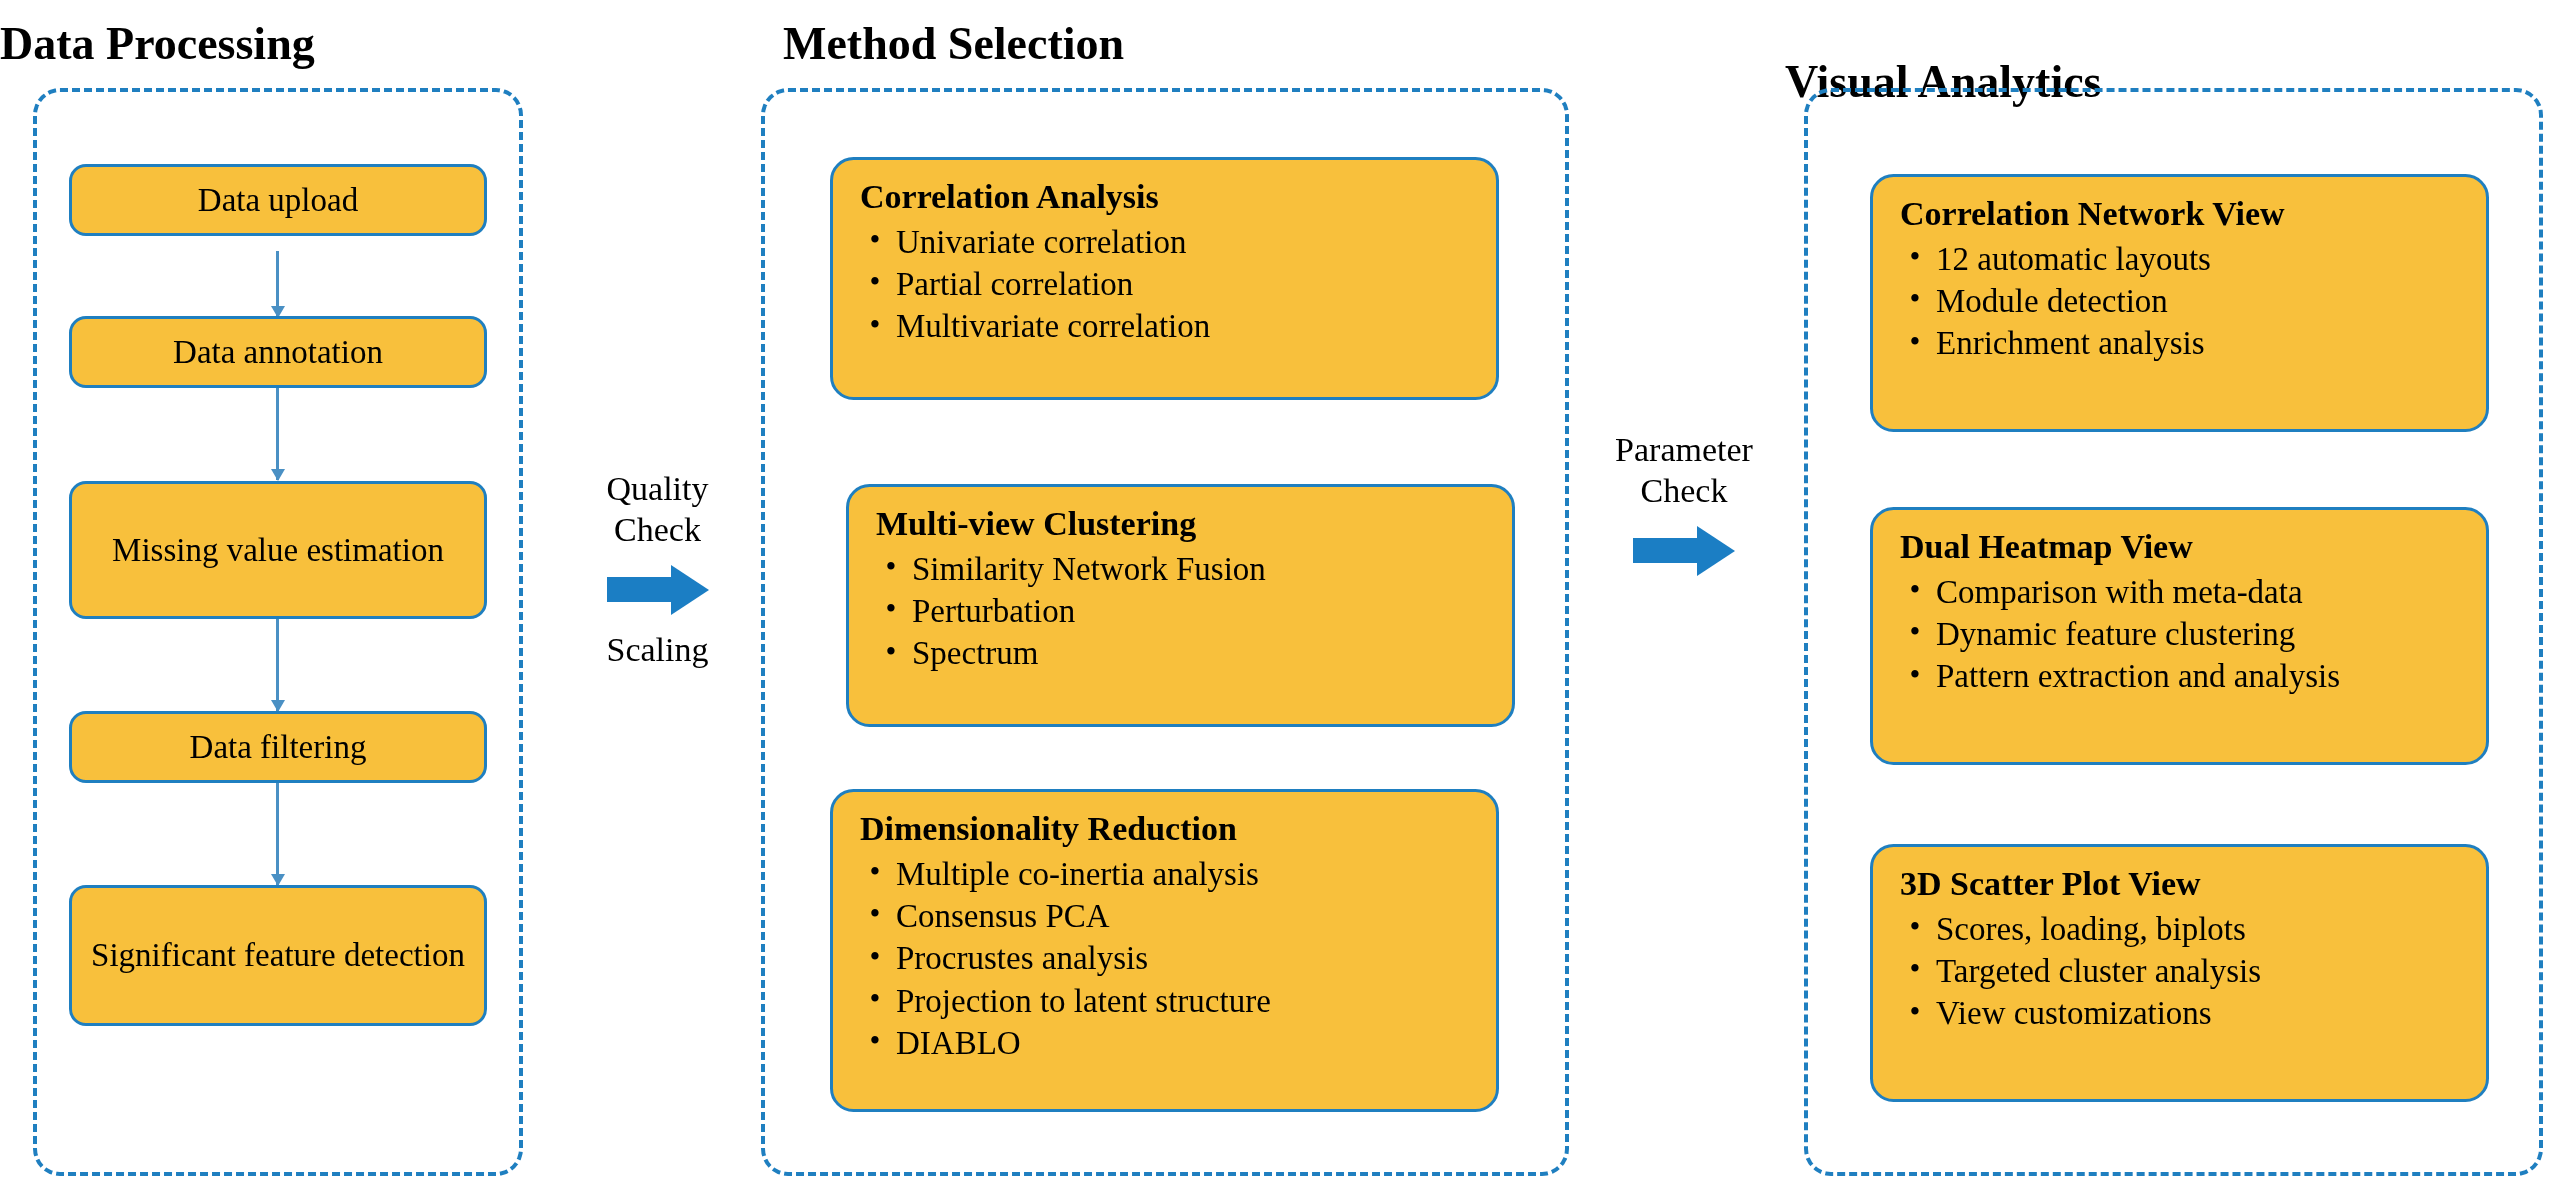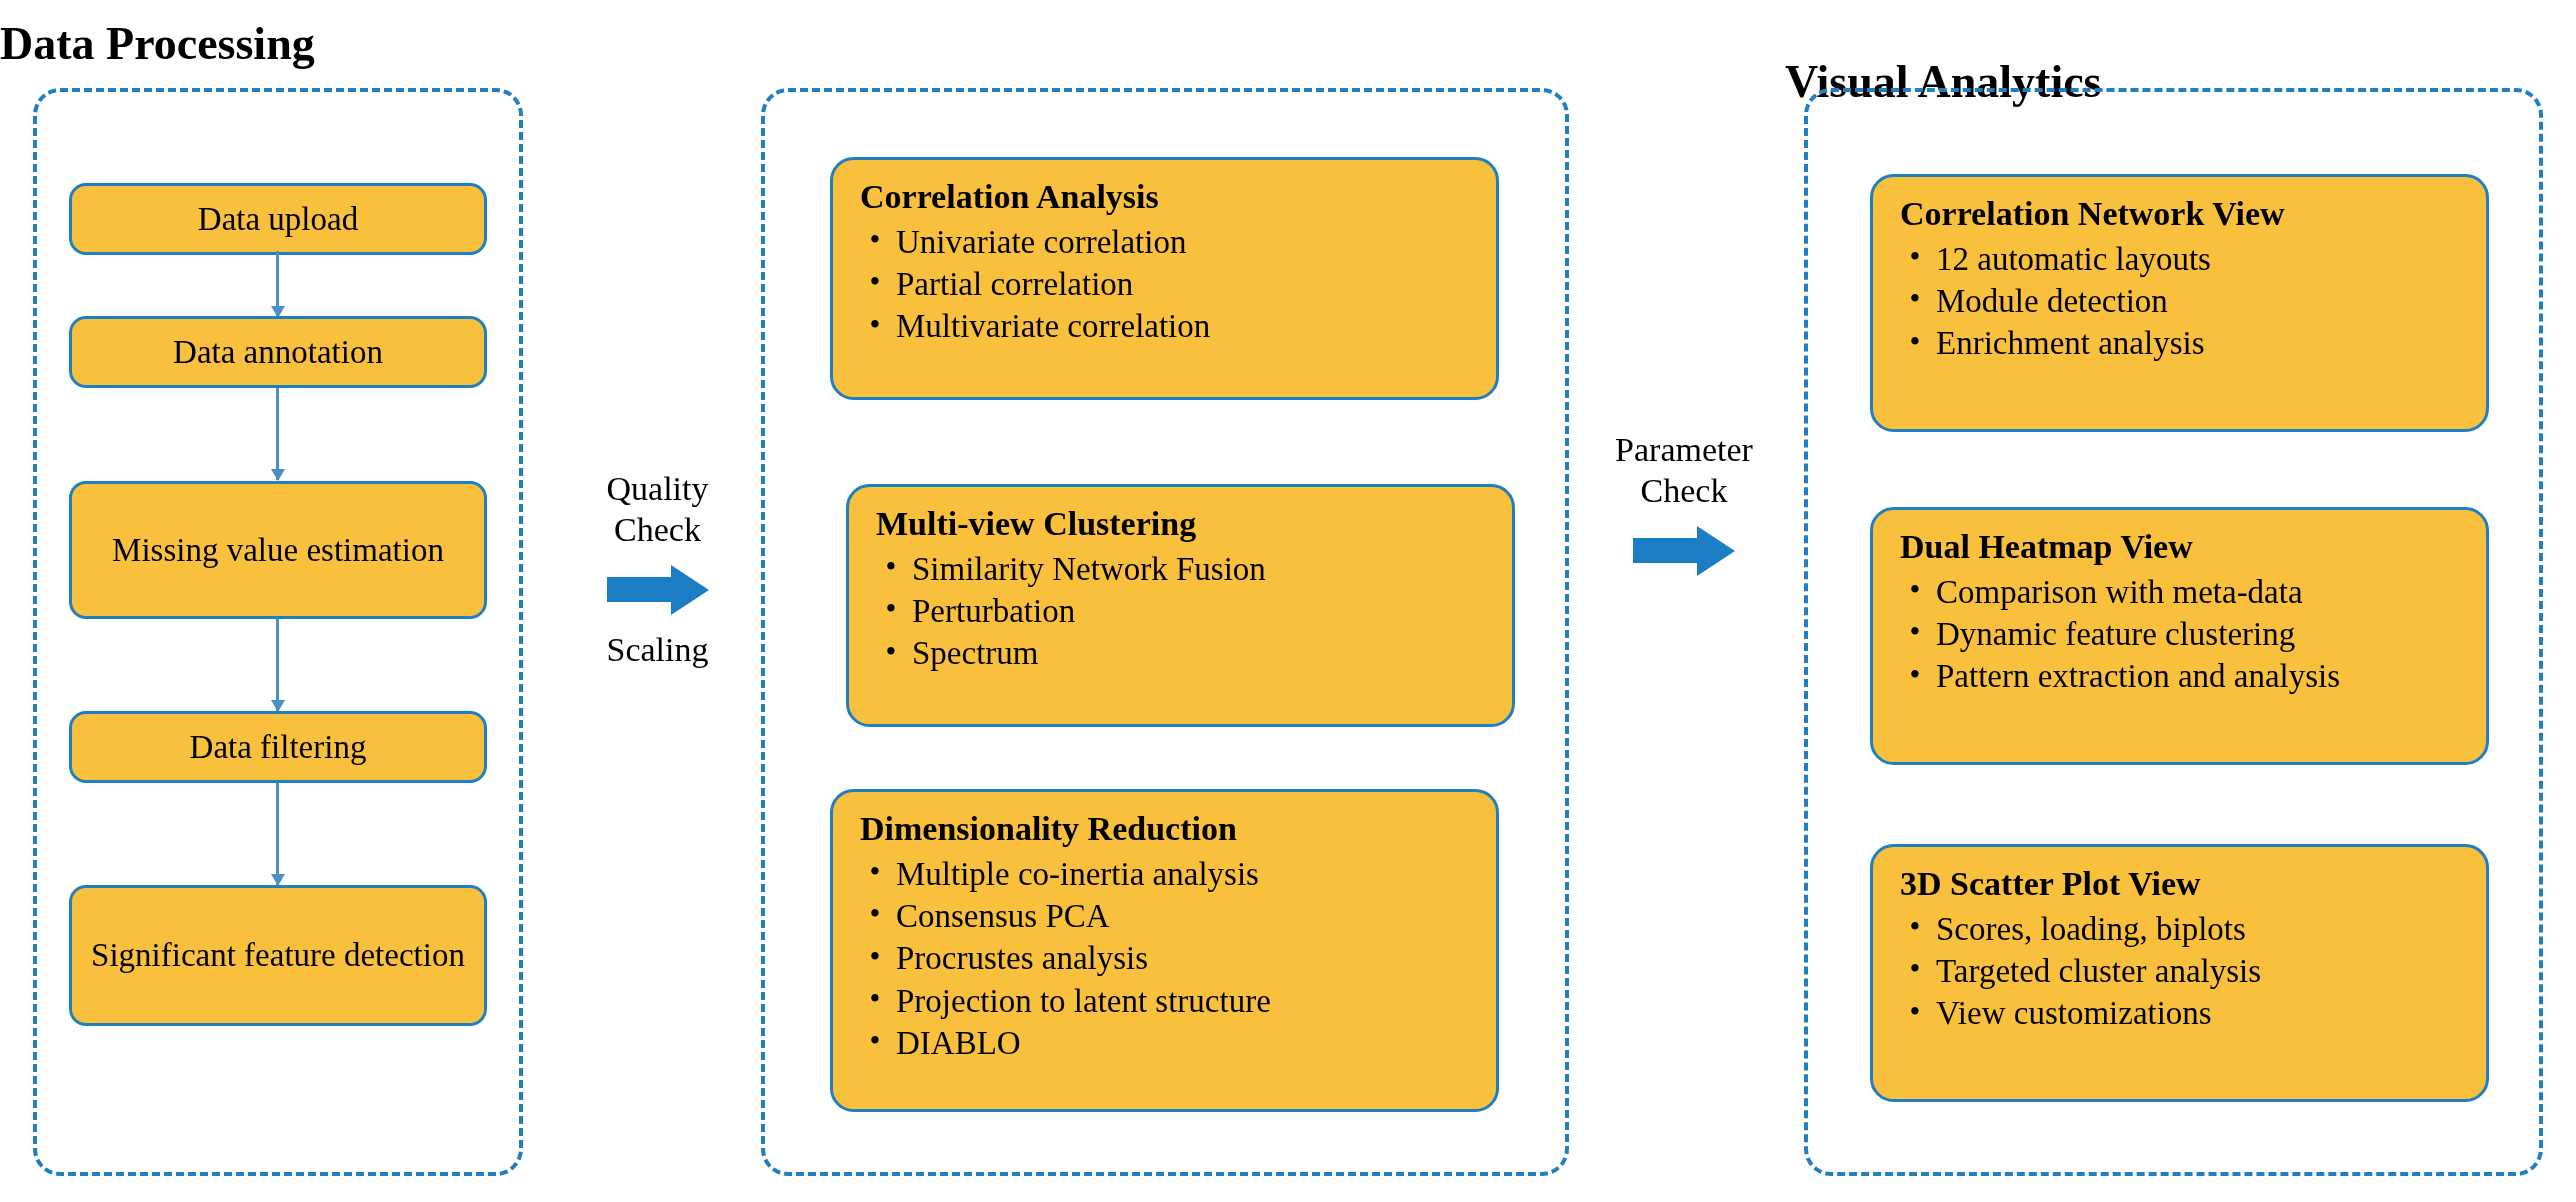--- a/index.html
+++ b/index.html
@@ -144,25 +144,26 @@
     border-left: 38px solid #1b7ec4;
   }
   .trans-label-2 { margin-top: 7.8px; }
 </style>
 </head>
 <body>
 
 <div id="diagram">
 
   <div class="col-title" style="left:0px; top:17px; width:548px;">Data Processing</div>
+  <div class="col-title" style="left:783px; top:17px; width:767px;">Method Selection</div>
   <div class="col-title" style="left:1785px; top:17px; width:767px;margin-top:38px;">Visual Analytics</div>
 
   <div class="stage-box" style="left:33px; top:88px; width:490px; height:1088px;"></div>
 
-  <div class="node" style="left:69px; top:183px; width:418px; height:72px;">
+  <div class="node" style="left:69px; top:164px; width:418px; height:72px;">
     <span>Data upload</span>
   </div>
   <div class="v-arrow" style="left:276px; top:251px; height:66px;"></div>
 
   <div class="node" style="left:69px; top:316px; width:418px; height:72px;">
     <span>Data annotation</span>
   </div>
   <div class="v-arrow" style="left:276px; top:388px; height:92px;"></div>
 
   <div class="node" style="left:69px; top:481px; width:418px; height:138px;">

